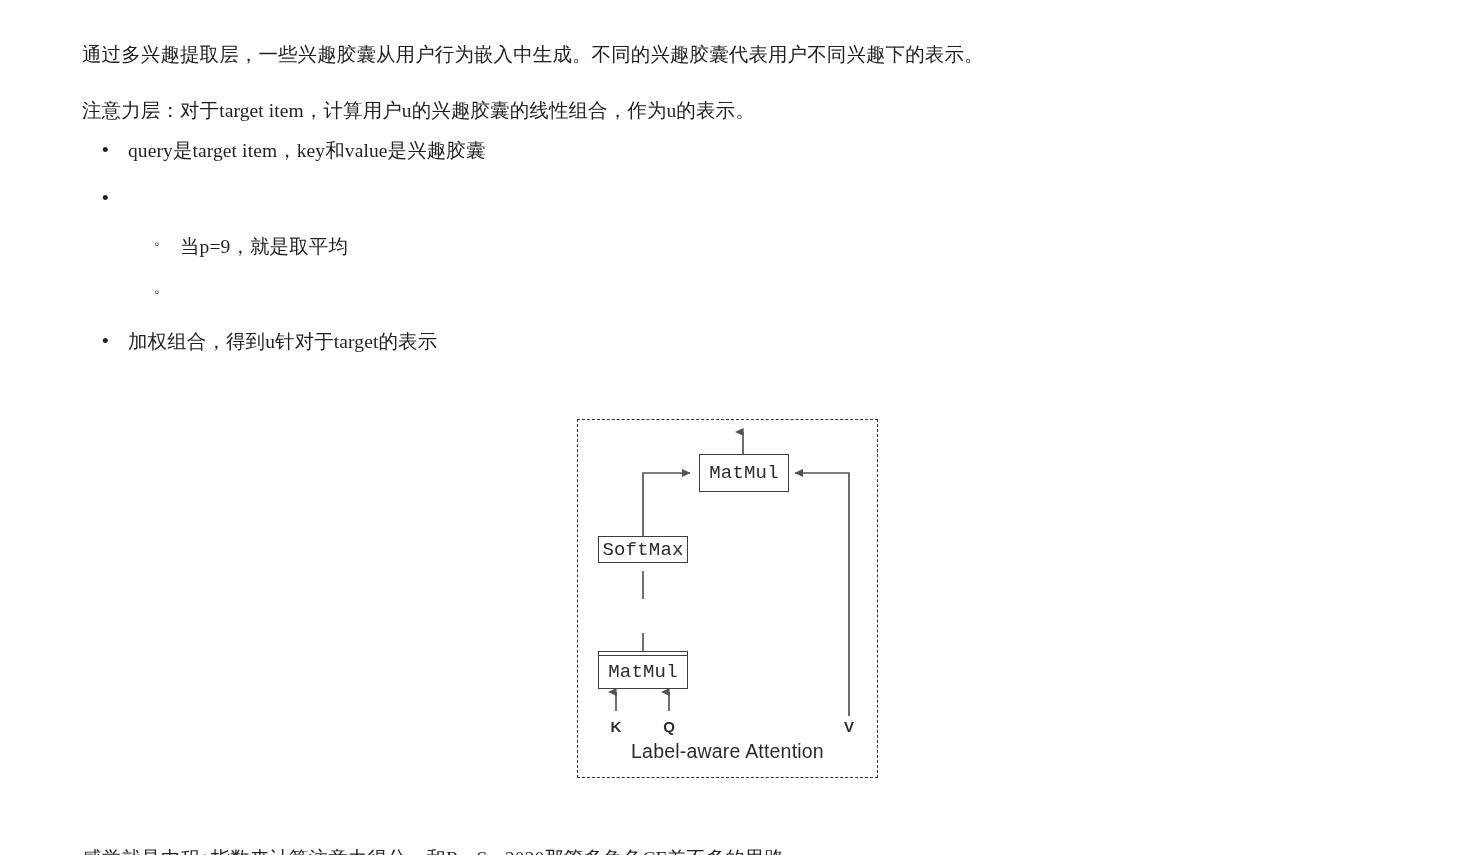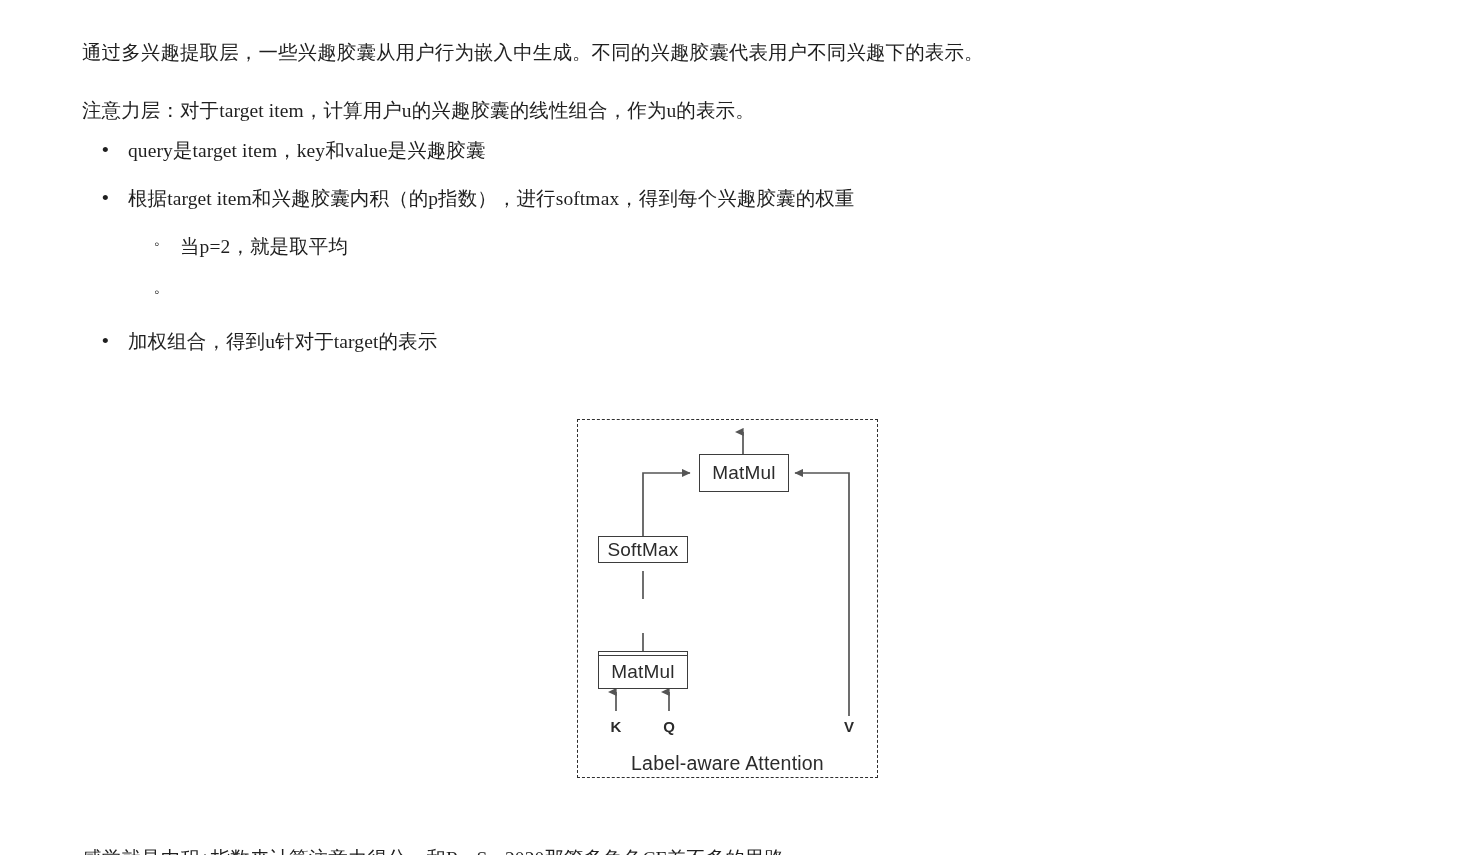--- a/index.html
+++ b/index.html
@@ -25,21 +25,21 @@
 
   .para {
     position: absolute;
     font-size: 19.5px;
     line-height: 1.5;
     color: #1f1f1f;
     white-space: nowrap;
     letter-spacing: 0.1px;
   }
 
-  #para-intro { left: 82px; top: 20px; font-family: Liberation Mono, monospace; }
+  #para-intro { left: 82px; top: 20px; }
   #para-attention { left: 82px; top: 76px; }
   #para-closing { left: 82px; top: 824px; }
 
   .bullet-list {
     position: absolute;
     left: 0;
     margin: 0;
     padding: 0;
     list-style: none;
   }
@@ -84,21 +84,21 @@
     position: absolute;
     left: 0;
     top: 0;
     display: block;
   }
   .node-box {
     position: absolute;
     box-sizing: border-box;
     border: 1.6px solid #3d3d3d;
     background: #ffffff;
-    font-family: Liberation Sans, sans-serif;
+    font-family: Liberation Mono, monospace;
     font-size: 19px;
     color: #2b2b2b;
     display: flex;
     align-items: center;
     justify-content: center;
     letter-spacing: 0.2px;
   }
   .io-label {
     position: absolute;
     font-family: "Liberation Sans", "DejaVu Sans", sans-serif;
@@ -130,26 +130,25 @@
 
   <div class="bullet-list">
 
     <div class="bullet-row level1" style="top:137px;">
       <span class="marker">•</span>
       <span>query是target item，key和value是兴趣胶囊</span>
     </div>
 
     <div class="bullet-row level1" style="top:185px;">
       <span class="marker">•</span>
-      <span>根据target item和兴趣胶囊内积（的p指数），进行softmax，得到每个兴趣胶囊的权重</span>
     </div>
 
     <div class="bullet-row level2" style="top:233px;">
       <span class="marker">◦</span>
-      <span>当p=2，就是取平均</span>
+      <span>当p=9，就是取平均</span>
     </div>
 
     <div class="bullet-row level2" style="top:281px;">
       <span class="marker">◦</span>
     </div>
 
     <div class="bullet-row level1" style="top:328px;">
       <span class="marker">•</span>
       <span>加权组合，得到u针对于target的表示</span>
     </div>
@@ -193,19 +192,19 @@
     <div class="node-box" style="left:20px; top:189px; width:90px; height:34px;margin-top:42px;">Power</div>
 
     <div class="node-box" style="left:20px; top:235px; width:90px; height:34px;">MatMul</div>
 
     <div class="io-label" style="left:28px; top:298px;">K</div>
 
     <div class="io-label" style="left:81px; top:298px;">Q</div>
 
     <div class="io-label" style="left:261px; top:298px;">V</div>
 
-    <div class="diagram-caption" style="top:332px;">Label-aware Attention</div>
+    <div class="diagram-caption" style="top:320px;">Label-aware Attention</div>
 
   </div>
 
   <p class="para" id="para-closing">感觉就是内积+指数来计算注意力得分，和RecSys2020那篇多角色CF差不多的思路。</p>
 
 </div>
 
 </body></html>

